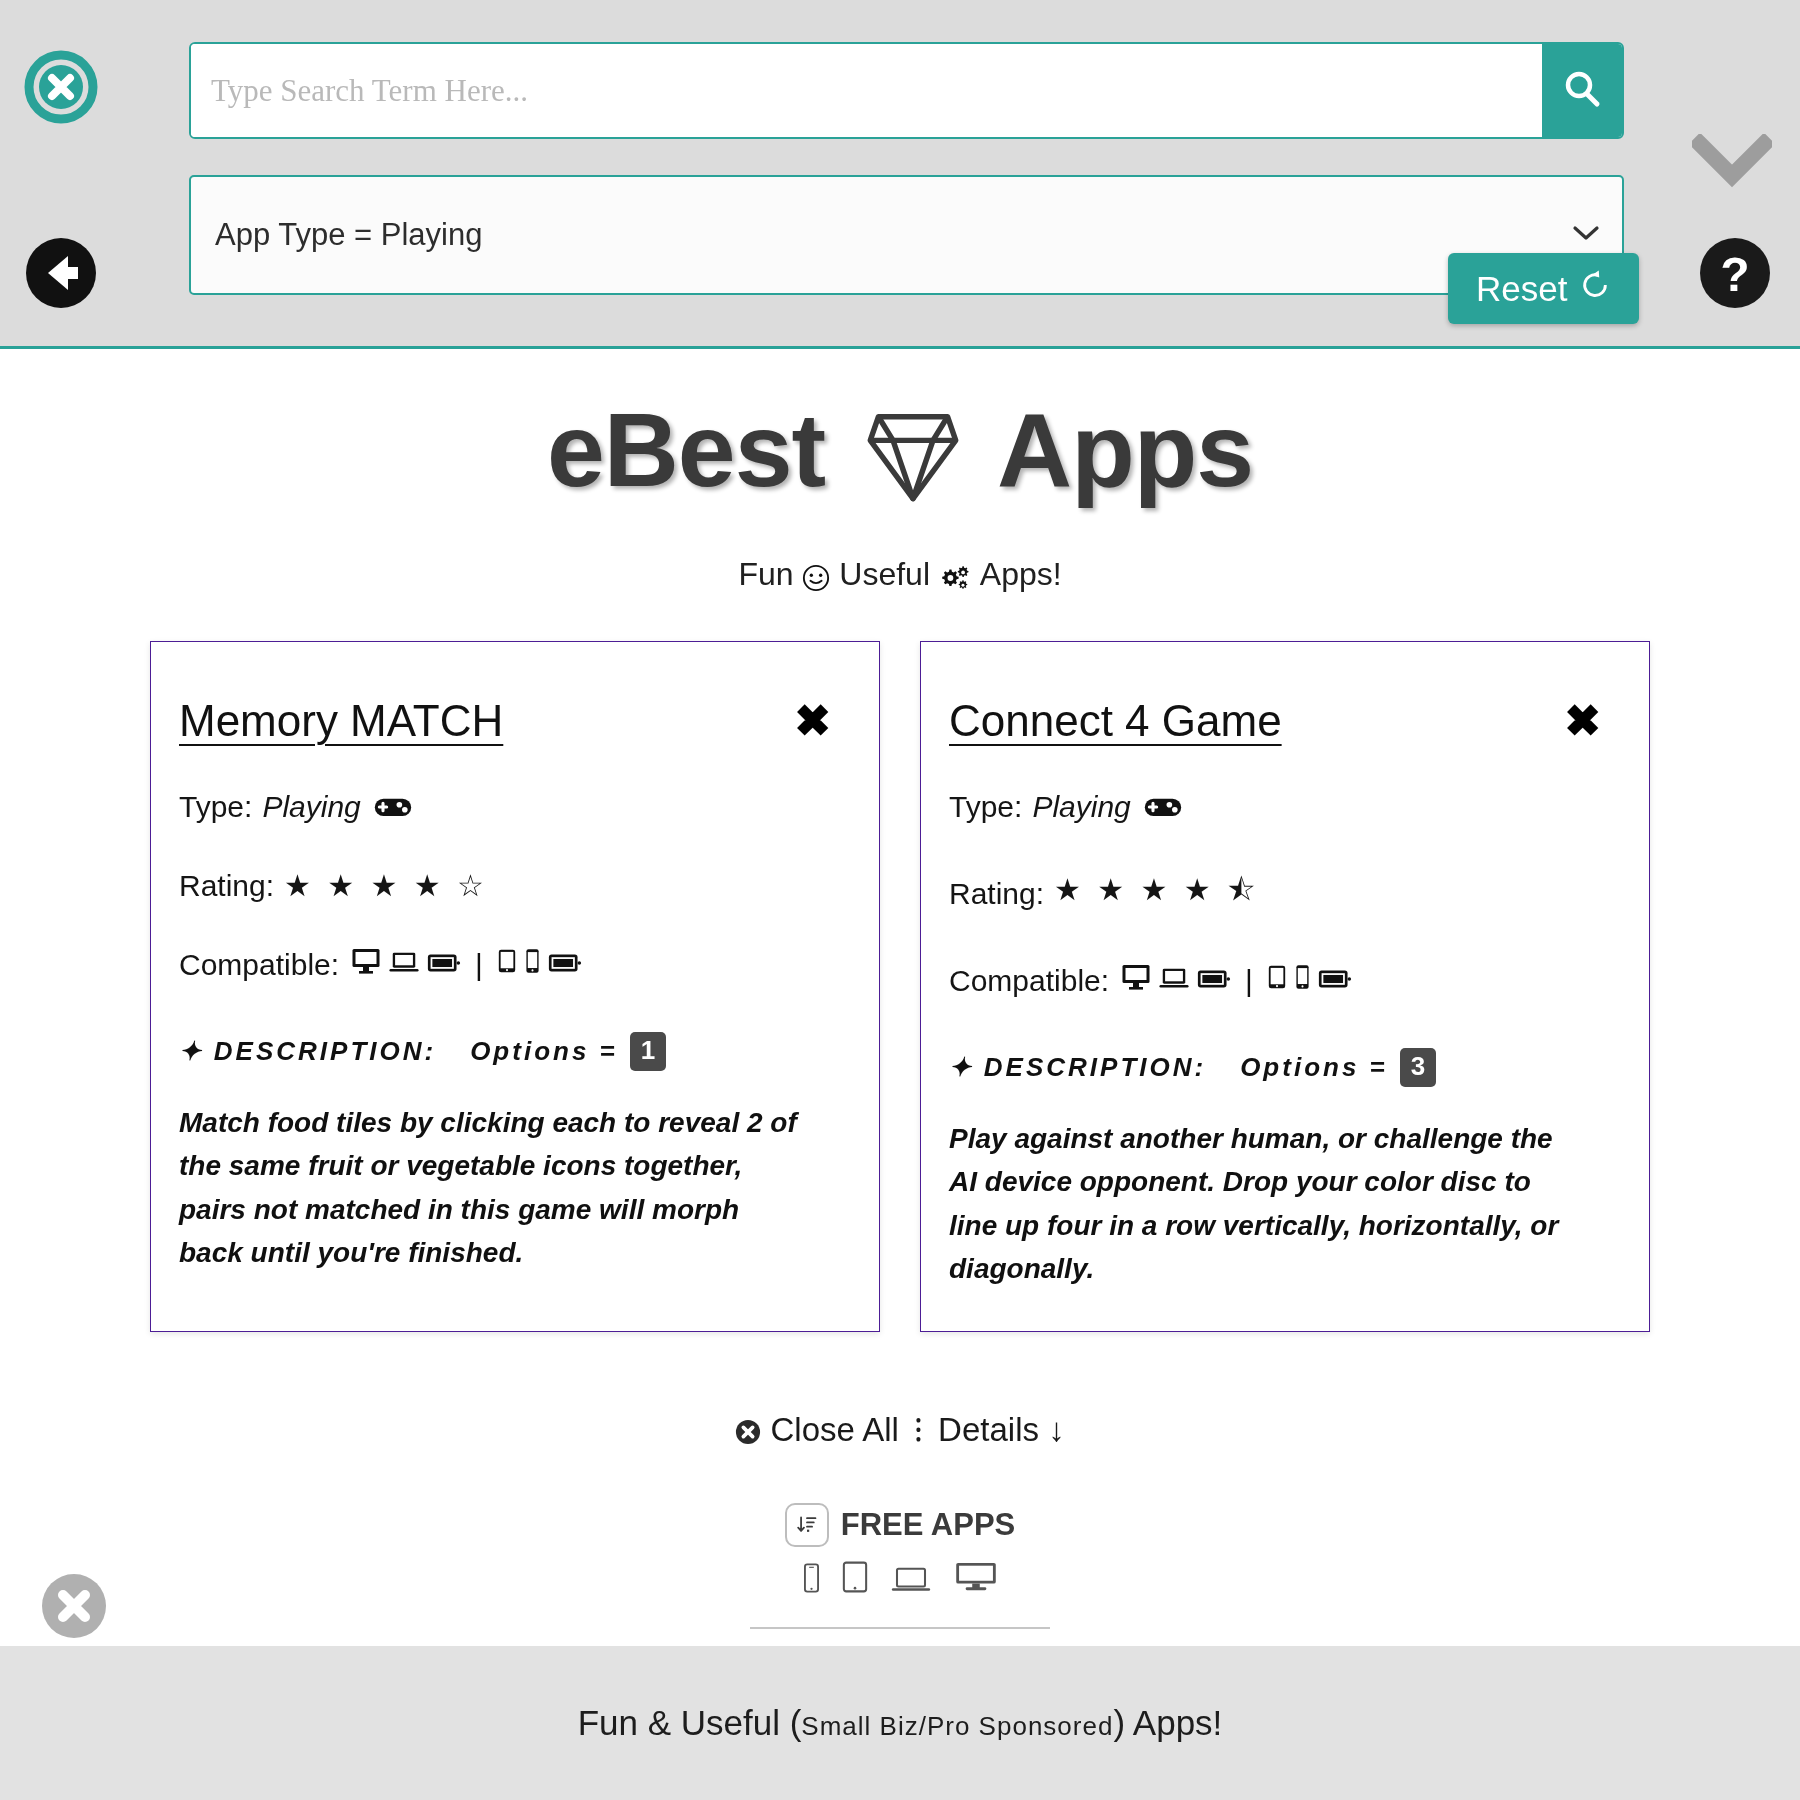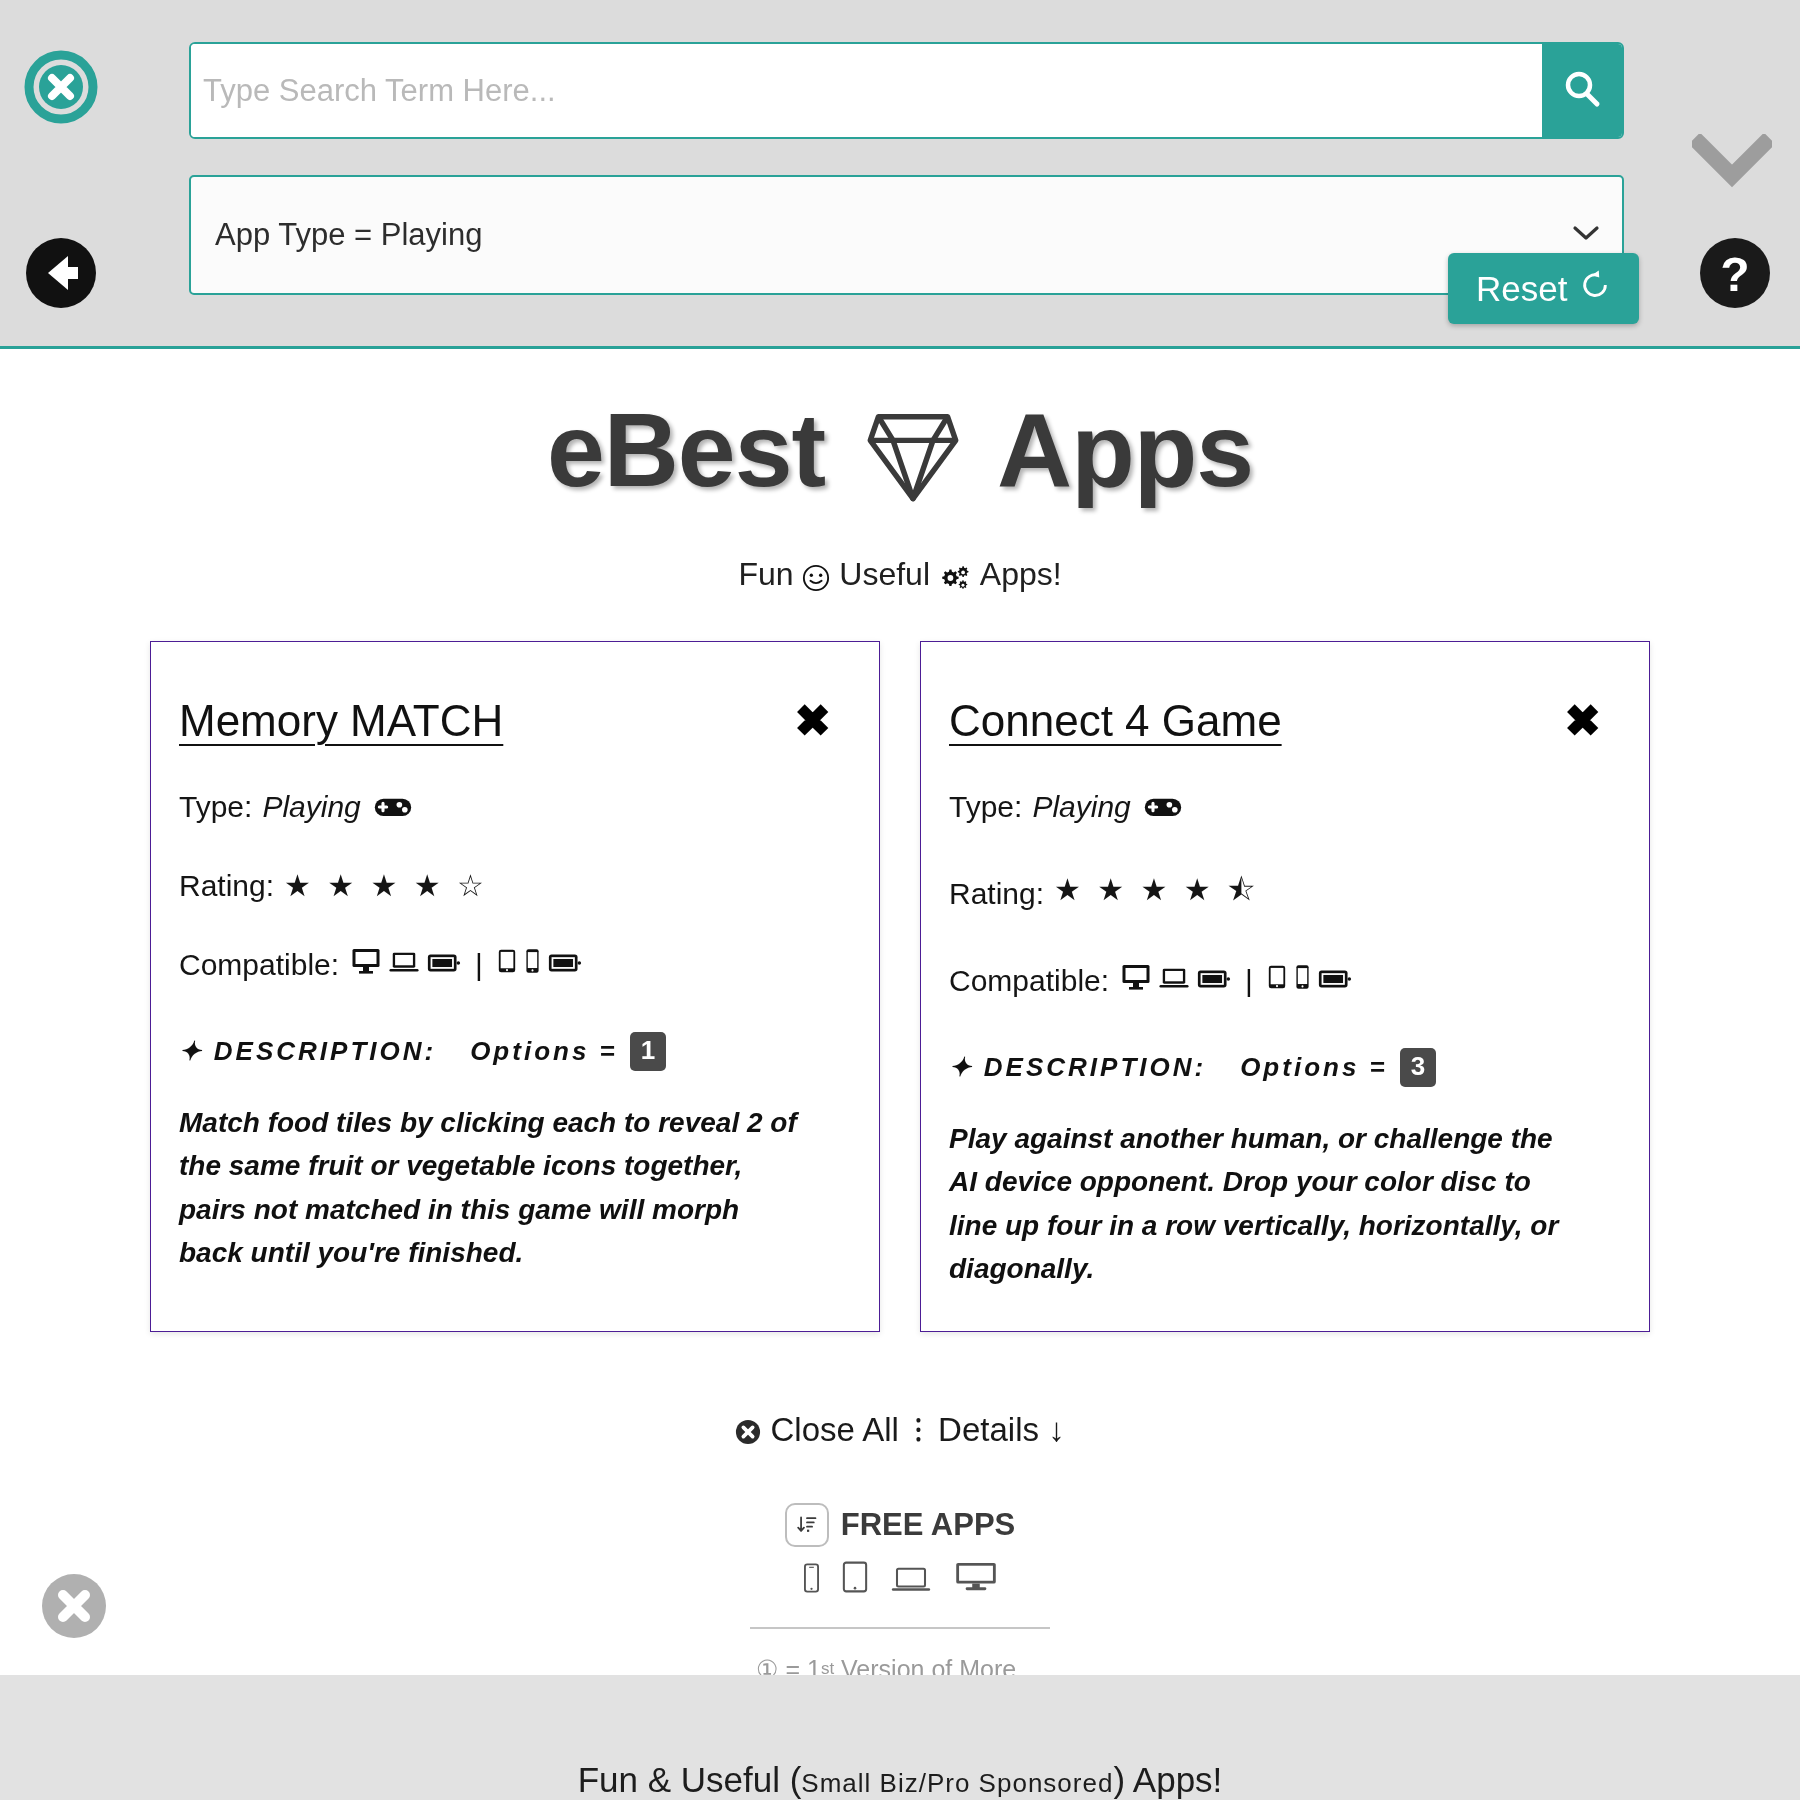--- a/index.html
+++ b/index.html
@@ -53,22 +53,22 @@
     border: 2px solid #2aa298;
     border-radius: 6px;
     overflow: hidden;
     background: #fff;
   }
   .search-input {
     flex: 1 1 auto;
     border: none;
     outline: none;
     font-size: 31px;
-    padding: 0 12px;
-    font-family: Liberation Sans, sans-serif;
+    padding: 0 20px;
+    font-family: Liberation Serif, serif;
     color: #3b82f6;
     background: #fff;
   }
   .search-input::placeholder { color: #b9b9b9; }
   .search-btn {
     width: 80px;
     background: #2aa298;
     border: none;
     display: flex;
     align-items: center;
@@ -292,24 +292,24 @@
     left: 40px; bottom: 0px;
     width: 68px; height: 68px;
     cursor: pointer;
   }
 
   
   .footer {
     position: absolute;
     left: 0; bottom: 0;
     width: 1800px;
-    height: 125px;
+    height: 154px;
     background: #e2e2e2;
     display: flex;
-    align-items: flex-end;
+    align-items: center;
     justify-content: center;
   }
   .footer-text {
     font-size: 35px;
     color: #1d1d1d;
     font-family: "Liberation Sans", sans-serif;
   }
   .footer-text .small {
     font-size: 26px;
     letter-spacing: 1px;

